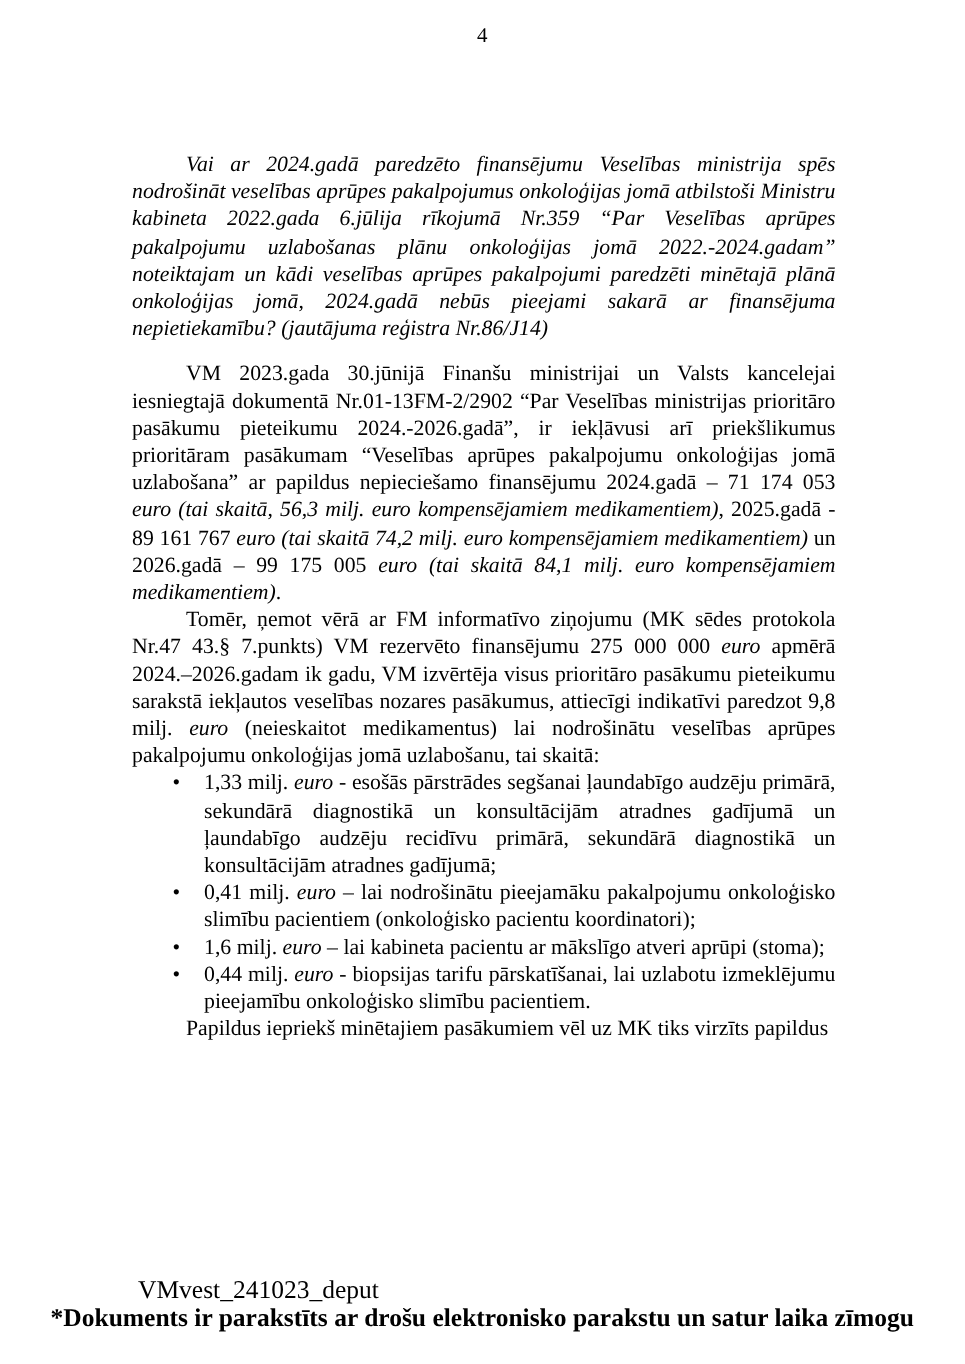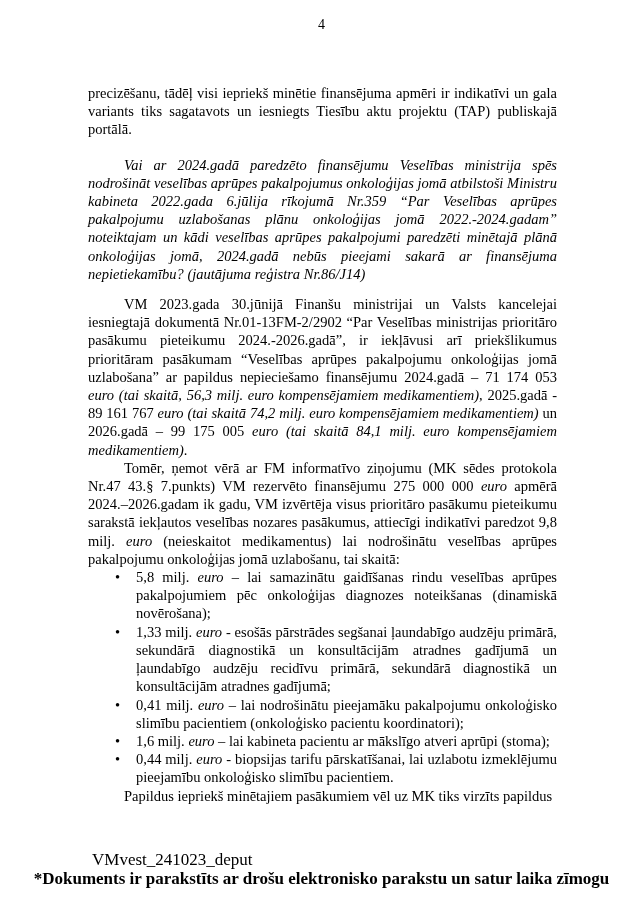--- a/index.html
+++ b/index.html
@@ -66,30 +66,28 @@
     line-height: 15px;
   }
 </style>
 </head>
 <body>
 
 <div class="page-number">4</div>
 
 <div class="content">
 
-  <p class="para"><span>precizēšanu, tādēļ visi iepriekš minētie finansējuma apmēri ir indikatīvi un gala variants tiks sagatavots un iesniegts Tiesību aktu projektu (TAP) publiskajā portālā.</span></p>
 
   <p class="para first-indent question"><span>Vai ar 2024.gadā paredzēto finansējumu Veselības ministrija spēs nodrošināt veselības aprūpes pakalpojumus onkoloģijas jomā atbilstoši Ministru kabineta 2022.gada 6.jūlija rīkojumā Nr.359 “Par Veselības aprūpes pakalpojumu uzlabošanas plānu onkoloģijas jomā 2022.-2024.gadam” noteiktajam un kādi veselības aprūpes pakalpojumi paredzēti minētajā plānā onkoloģijas jomā, 2024.gadā nebūs pieejami sakarā ar finansējuma nepietiekamību? (jautājuma reģistra Nr.86/J14)</span></p>
 
   <p class="para first-indent"><span>VM 2023.gada 30.jūnijā Finanšu ministrijai un Valsts kancelejai iesniegtajā dokumentā Nr.01-13FM-2/2902 “Par Veselības ministrijas prioritāro pasākumu pieteikumu 2024.-2026.gadā”, ir iekļāvusi arī priekšlikumus prioritāram pasākumam “Veselības aprūpes pakalpojumu onkoloģijas jomā uzlabošana” ar papildus nepieciešamo finansējumu 2024.gadā – 71 174 053 </span><span class="it">euro (tai skaitā, 56,3 milj. euro kompensējamiem medikamentiem)</span><span>, 2025.gadā - 89 161 767 </span><span class="it">euro (tai skaitā 74,2 milj. euro kompensējamiem medikamentiem)</span><span> un 2026.gadā – 99 175 005 </span><span class="it">euro (tai skaitā 84,1 milj. euro kompensējamiem medikamentiem)</span><span>.</span></p>
 
   <p class="para first-indent"><span>Tomēr, ņemot vērā ar FM informatīvo ziņojumu (MK sēdes protokola Nr.47 43.§ 7.punkts) VM rezervēto finansējumu 275 000 000 </span><span class="it">euro</span><span> apmērā 2024.–2026.gadam ik gadu, VM izvērtēja visus prioritāro pasākumu pieteikumu sarakstā iekļautos veselības nozares pasākumus, attiecīgi indikatīvi paredzot 9,8 milj. </span><span class="it">euro</span><span> (neieskaitot medikamentus) lai nodrošinātu veselības aprūpes pakalpojumu onkoloģijas jomā uzlabošanu, tai skaitā:</span></p>
 
   <ul class="bullets">
-    <li><span>5,8 milj. </span><span class="it">euro</span><span> – lai samazinātu gaidīšanas rindu veselības aprūpes pakalpojumiem pēc onkoloģijas diagnozes noteikšanas (dinamiskā novērošana);</span></li>
     <li><span>1,33 milj. </span><span class="it">euro</span><span> - esošās pārstrādes segšanai ļaundabīgo audzēju primārā, sekundārā diagnostikā un konsultācijām atradnes gadījumā un ļaundabīgo audzēju recidīvu primārā, sekundārā diagnostikā un konsultācijām atradnes gadījumā;</span></li>
     <li><span>0,41 milj. </span><span class="it">euro</span><span> – lai nodrošinātu pieejamāku pakalpojumu onkoloģisko slimību pacientiem (onkoloģisko pacientu koordinatori);</span></li>
     <li><span>1,6 milj. </span><span class="it">euro</span><span> – lai kabineta pacientu ar mākslīgo atveri aprūpi (stoma);</span></li>
     <li><span>0,44 milj. </span><span class="it">euro</span><span> - biopsijas tarifu pārskatīšanai, lai uzlabotu izmeklējumu pieejamību onkoloģisko slimību pacientiem.</span></li>
   </ul>
 
   <p class="para first-indent"><span>Papildus iepriekš minētajiem pasākumiem vēl uz MK tiks virzīts papildus</span></p>
 
 </div>
 

